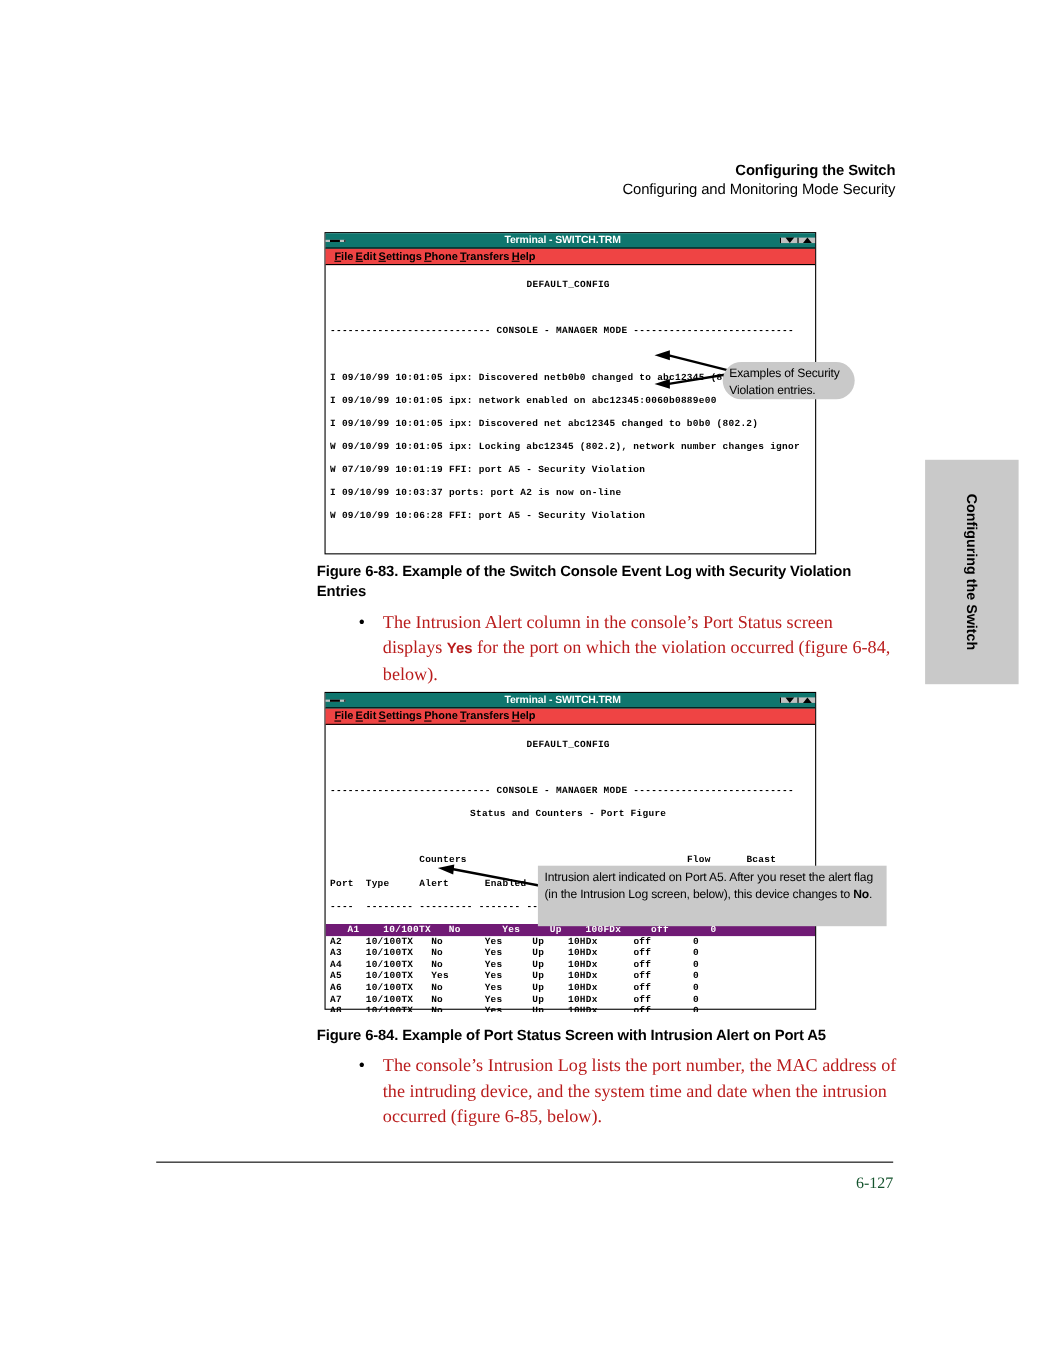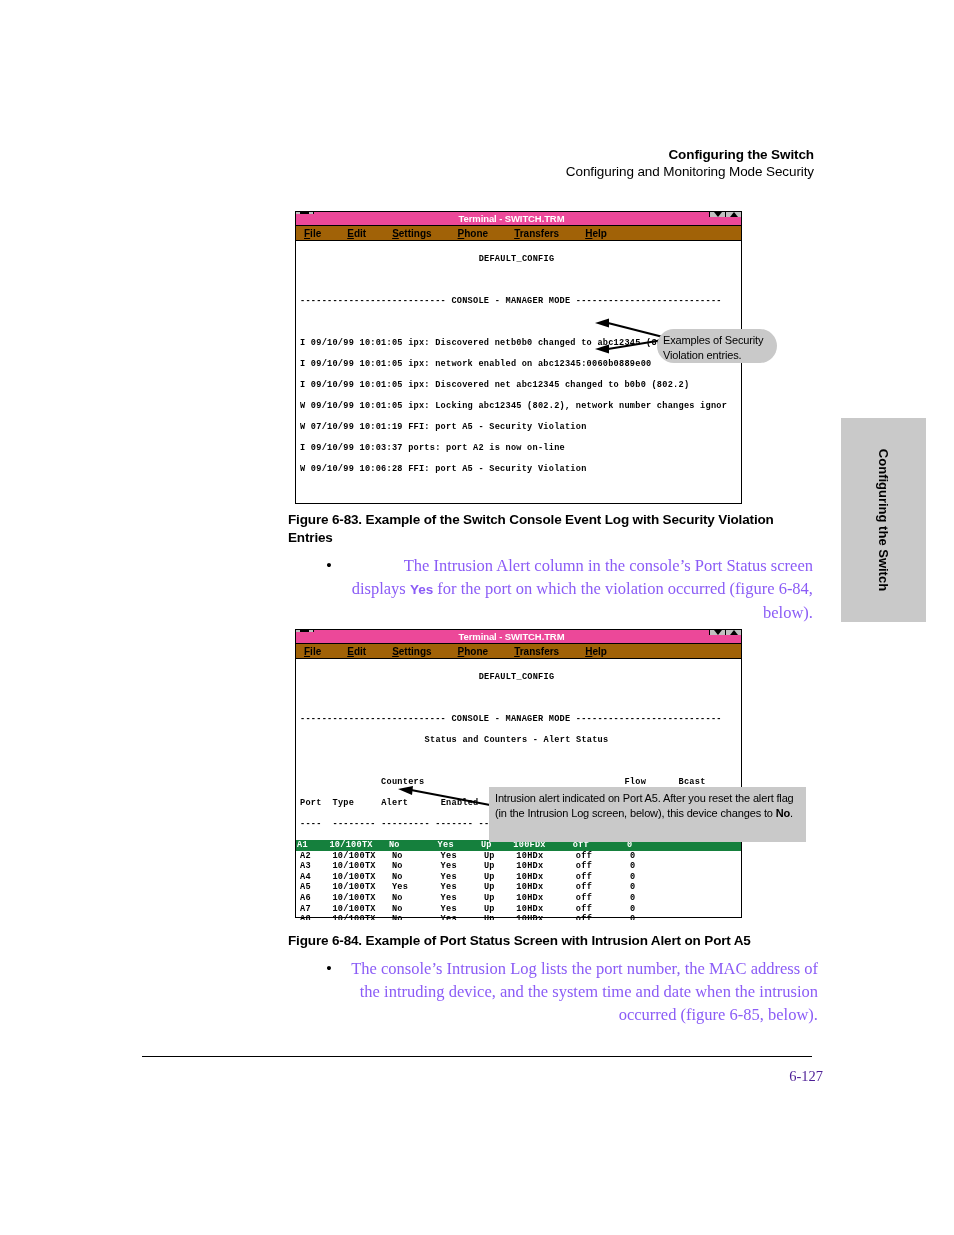--- a/index.html
+++ b/index.html
@@ -65,23 +65,23 @@
 
   
   .termwin {
     position: absolute;
     background: #ffffff;
     border: 1px solid #000;
     box-sizing: border-box;
   }
   .term-titlebar {
     height: 13px;
-    background: #ec4899;
-    display: flex;
-    align-items: flex-start;
+    background: #0f766e;
+    display: flex;
+    align-items: center;
     border-bottom: 1px solid #000;
     position: relative;
   }
   .tb-sysbox {
     width: 17px;
     background: #c0c0c0;
     border-right: 1px solid #000;
     display: flex;
     align-items: center;
     justify-content: center;
@@ -122,51 +122,51 @@
   }
   .tri-up {
     width: 0; height: 0;
     border-left: 4px solid transparent;
     border-right: 4px solid transparent;
     border-bottom: 5px solid #000;
   }
 
   .term-menubar {
     height: 14px;
-    background: #a16207;
+    background: #ef4444;
     border-bottom: 1px solid #000;
     display: flex;
     align-items: center;
     padding-left: 8px;
-    gap: 26px;
+    gap: 2px;
     font-family: "Liberation Sans", sans-serif;
     font-size: 10px;
     font-weight: bold;
     color: #000;
   }
   .term-menubar span u { text-decoration: underline; }
 
   .term-screen {
     font-family: "Liberation Mono", monospace;
     font-size: 8.6px;
     font-weight: bold;
     line-height: 10.55px;
     color: #000;
     white-space: pre;
     padding: 2px 0 0 4px;
     letter-spacing: 0.25px;
     position: relative;
     overflow: hidden;
   }
   .fullinv {
-    background: #15803d;
+    background: #701a75;
     color: #fff;
     display: block;
     margin-left: -4px;
-    padding-left: 1px;
+    padding-left: 20px;
   }
 
   
   .callout {
     position: absolute;
     background: #c9c9c9;
     font-family: "Liberation Sans", sans-serif;
     font-size: 11px;
     line-height: 14.5px;
     color: #000;
@@ -199,41 +199,40 @@
     line-height: 23px;
     text-align: left;
     padding-left: 8px;
     box-sizing: border-box;
     color: #000;
   }
   .bullet-text {
     font-family: "Liberation Serif", serif;
     font-size: 16.5px;
     line-height: 23px;
-    color: #8b5cf6;
-    text-align: right;
+    color: #b91c1c;
   }
   .bullet-text b { font-family: "Liberation Sans", sans-serif; font-size: 13.5px; font-weight: bold; }
 
   
   .footrule {
     position: absolute;
     left: 142px;
     top: 1056px;
     width: 670px;
     height: 1px;
     background: #000;
   }
   .pagenum {
     position: absolute;
-    right: 131px;
+    right: 142px;
     top: 1068px;
     font-family: "Liberation Serif", serif;
     font-size: 14.5px;
-    color: #4c1d95;
+    color: #14532d;
   }
 </style>
 </head>
 <body>
 
 <div class="runhead">
   <div class="line1">Configuring the Switch</div>
   <div class="line2">Configuring and Monitoring Mode Security</div>
 </div>
 
@@ -332,21 +331,21 @@
     <span><u>S</u>ettings</span>
     <span><u>P</u>hone</span>
     <span><u>T</u>ransfers</span>
     <span><u>H</u>elp</span>
   </div>
 
   <div class="term-screen" style="height:259px;">
 <div style="text-align:center; padding-right:8px;">DEFAULT_CONFIG</div>
 <div style="height:10.55px;"></div>
 <div style="overflow:hidden;">--------------------------- CONSOLE - MANAGER MODE ---------------------------</div>
-<div style="text-align:center; padding-right:8px;">Status and Counters - Alert Status</div>
+<div style="text-align:center; padding-right:8px;">Status and Counters - Port Figure</div>
 <div style="height:10.55px;"></div>
 <div><span style="visibility:hidden;">Port  Type     </span><span>Counters</span><span style="visibility:hidden;">                                     </span><span>Flow</span><span style="visibility:hidden;">      </span><span>Bcast</span></div>
 <div><span>Port</span><span style="visibility:hidden;">  </span><span>Type</span><span style="visibility:hidden;">     </span><span>Alert</span><span style="visibility:hidden;">      </span><span>Enabled</span><span style="visibility:hidden;">  </span><span>Status</span><span style="visibility:hidden;">     </span><span>Mode</span><span style="visibility:hidden;">       </span><span>Ctrl</span><span style="visibility:hidden;">       </span><span>Limit</span></div>
 <div><span>----</span><span style="visibility:hidden;">  </span><span>--------</span><span style="visibility:hidden;"> </span><span>---------</span><span style="visibility:hidden;"> </span><span>-------</span><span style="visibility:hidden;"> </span><span>------</span><span style="visibility:hidden;"> </span><span>----------</span><span style="visibility:hidden;"> </span><span>---------</span><span style="visibility:hidden;"> </span><span>------</span></div>
 <div id="port-rows"><div class="fullinv"><span>A1    </span><span>10/100TX   </span><span>No       </span><span>Yes     </span><span>Up    </span><span>100FDx     </span><span>off       </span><span>0     </span></div><div><span>A2    </span><span>10/100TX   </span><span>No       </span><span>Yes     </span><span>Up    </span><span>10HDx      </span><span>off       </span><span>0     </span></div><div><span>A3    </span><span>10/100TX   </span><span>No       </span><span>Yes     </span><span>Up    </span><span>10HDx      </span><span>off       </span><span>0     </span></div><div><span>A4    </span><span>10/100TX   </span><span>No       </span><span>Yes     </span><span>Up    </span><span>10HDx      </span><span>off       </span><span>0     </span></div><div><span>A5    </span><span>10/100TX   </span><span>Yes      </span><span>Yes     </span><span>Up    </span><span>10HDx      </span><span>off       </span><span>0     </span></div><div><span>A6    </span><span>10/100TX   </span><span>No       </span><span>Yes     </span><span>Up    </span><span>10HDx      </span><span>off       </span><span>0     </span></div><div><span>A7    </span><span>10/100TX   </span><span>No       </span><span>Yes     </span><span>Up    </span><span>10HDx      </span><span>off       </span><span>0     </span></div><div><span>A8    </span><span>10/100TX   </span><span>No       </span><span>Yes     </span><span>Up    </span><span>10HDx      </span><span>off       </span><span>0     </span></div></div>
 
 
 
 
 

